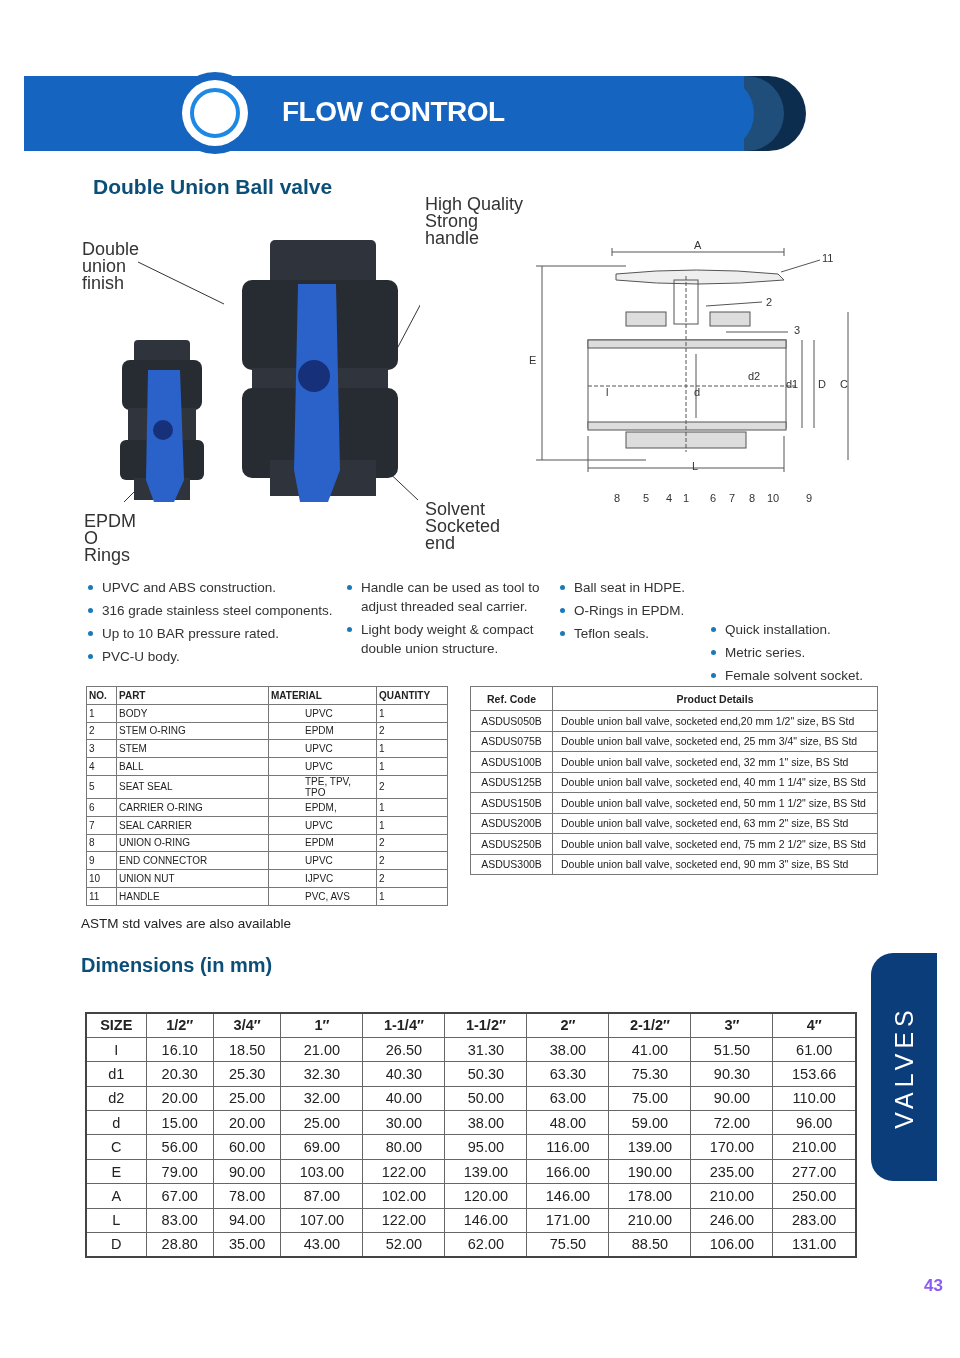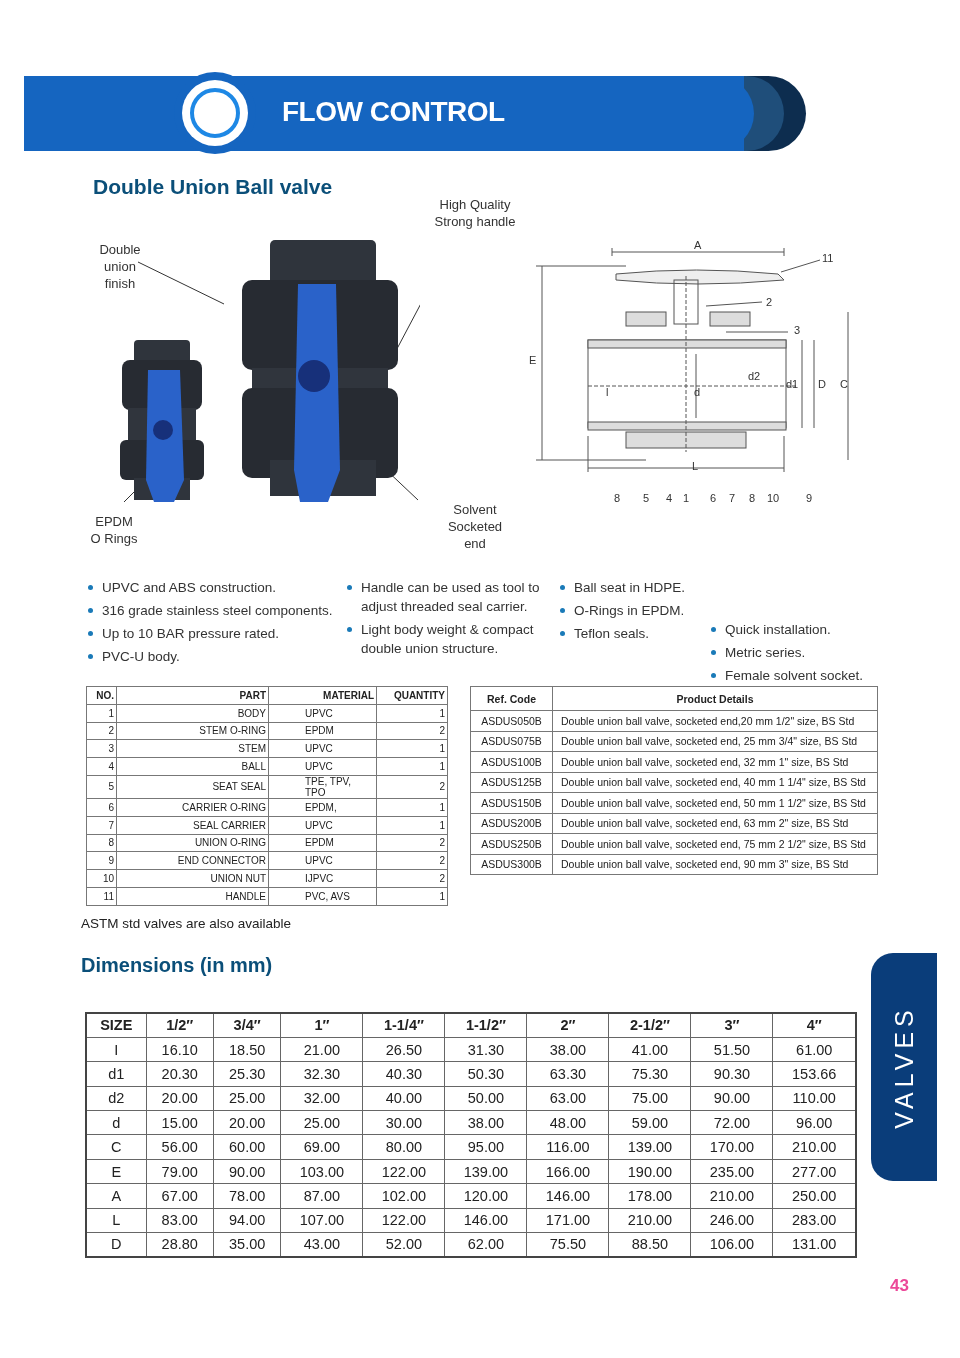--- a/index.html
+++ b/index.html
@@ -9,51 +9,51 @@
   .banner .bar { position: absolute; left: 0; top: 0; width: 720px; height: 75px; background: #1565c0; }
   .banner .cap3 { position: absolute; left: 660px; top: 0; width: 122px; height: 75px; background: #0d2d4f; border-radius: 0 40px 40px 0; }
   .banner .cap2 { position: absolute; left: 650px; top: 0; width: 110px; height: 75px; background: #1f4e7a; border-radius: 0 40px 40px 0; }
   .banner .cap1 { position: absolute; left: 600px; top: 0; width: 130px; height: 75px; background: #1565c0; border-radius: 0 40px 40px 0; }
   .banner .ring-outer { position: absolute; left: 150px; top: -4px; width: 82px; height: 82px; border-radius: 50%; background: #1565c0; }
   .banner .ring { position: absolute; left: 158px; top: 4px; width: 66px; height: 66px; border-radius: 50%; background: #fff; }
   .banner .ring-inner { position: absolute; left: 166px; top: 12px; width: 50px; height: 50px; border-radius: 50%; border: 4px solid #1e88e5; background: #fff; }
   .banner .title { position: absolute; left: 258px; top: 20px; color: #fff; font-family: "Liberation Sans", sans-serif; font-weight: bold; font-size: 28px; letter-spacing: -0.5px; }
 
   .h-product { position: absolute; left: 93px; top: 175px; color: #0b4f79; font-family: "Liberation Sans", sans-serif; font-weight: bold; font-size: 21px; }
-  .callout { position: absolute; font-family: "Liberation Sans", sans-serif; font-size: 13px; color: #333; text-align: center; line-height: 17px; }
+  .callout { position: absolute; font-family: "Liberation Sans", sans-serif; font-size: 18px; color: #333; line-height: 17px; }
   .photo { position: absolute; left: 100px; top: 230px; width: 320px; height: 280px; }
 
   .diagram { position: absolute; left: 526px; top: 236px; width: 340px; height: 274px; }
 
   .features { position: absolute; top: 578px; font-family: "Liberation Sans", sans-serif; font-size: 13.5px; color: #333; list-style: none; }
   .features li { position: relative; padding-left: 16px; line-height: 19px; margin-bottom: 4px; }
   .features li::before { content: ""; position: absolute; left: 2px; top: 7px; width: 5px; height: 5px; border-radius: 50%; background: #1a7ab8; }
 
   table { border-collapse: collapse; font-family: "Liberation Sans", sans-serif; }
   .parts { position: absolute; left: 86px; top: 686px; width: 362px; font-size: 10px; border: 1.5px solid #555; }
-  .parts th, .parts td { border: 1px solid #777; height: 17.8px; text-align: right; padding: 0 2px; }
+  .parts th, .parts td { border: 1px solid #777; height: 17.8px; text-align: left; padding: 0 2px; }
   .parts th { font-weight: bold; font-size: 10px; }
   .parts td.mat { text-align: left; padding-left: 36px; }
 
   .refs { position: absolute; left: 470px; top: 686px; width: 408px; font-size: 10.5px; border: 1.5px solid #555; }
   .refs th, .refs td { border: 1px solid #777; height: 20.5px; padding: 0 8px; margin-left: 34px; }
   .refs th { font-weight: bold; height: 24px; }
   .refs td.code { text-align: center; width: 82px; }
 
   .astm { position: absolute; left: 81px; top: 916px; font-family: "Liberation Sans", sans-serif; font-size: 13.5px; color: #222; }
   .h-dim { position: absolute; left: 81px; top: 954px; color: #0b4f79; font-family: "Liberation Sans", sans-serif; font-weight: bold; font-size: 20px; }
 
   .dims { position: absolute; left: 85px; top: 1012px; width: 772px; font-size: 14.5px; border: 2px solid #444; }
   .dims th, .dims td { border: 1px solid #666; height: 24.4px; text-align: center; }
   .dims th { font-weight: bold; }
   .dims td:first-child, .dims th:first-child { width: 60px; }
 
   .tab { position: absolute; left: 871px; top: 953px; width: 66px; height: 228px; background: #0a3d7a; border-radius: 22px 0 0 22px; }
   .tab span { position: absolute; left: 50%; top: 50%; transform: translate(-50%,-50%) rotate(-90deg); color: #fff; font-family: "Liberation Sans", sans-serif; font-size: 25px; letter-spacing: 5px; white-space: nowrap; }
-  .pagenum { position: absolute; left: 890px; top: 1276px; font-family: "Liberation Sans", sans-serif; font-weight: bold; font-size: 17px; color: #ec4899; }
+  .pagenum { position: absolute; left: 924px; top: 1276px; font-family: "Liberation Sans", sans-serif; font-weight: bold; font-size: 17px; color: #8b5cf6; }
 </style>
 </head>
 <body>
 
 <div class="banner">
   <div class="cap3"></div>
   <div class="cap2"></div>
   <div class="cap1"></div>
   <div class="bar"></div>
   <div class="ring-outer"></div>

